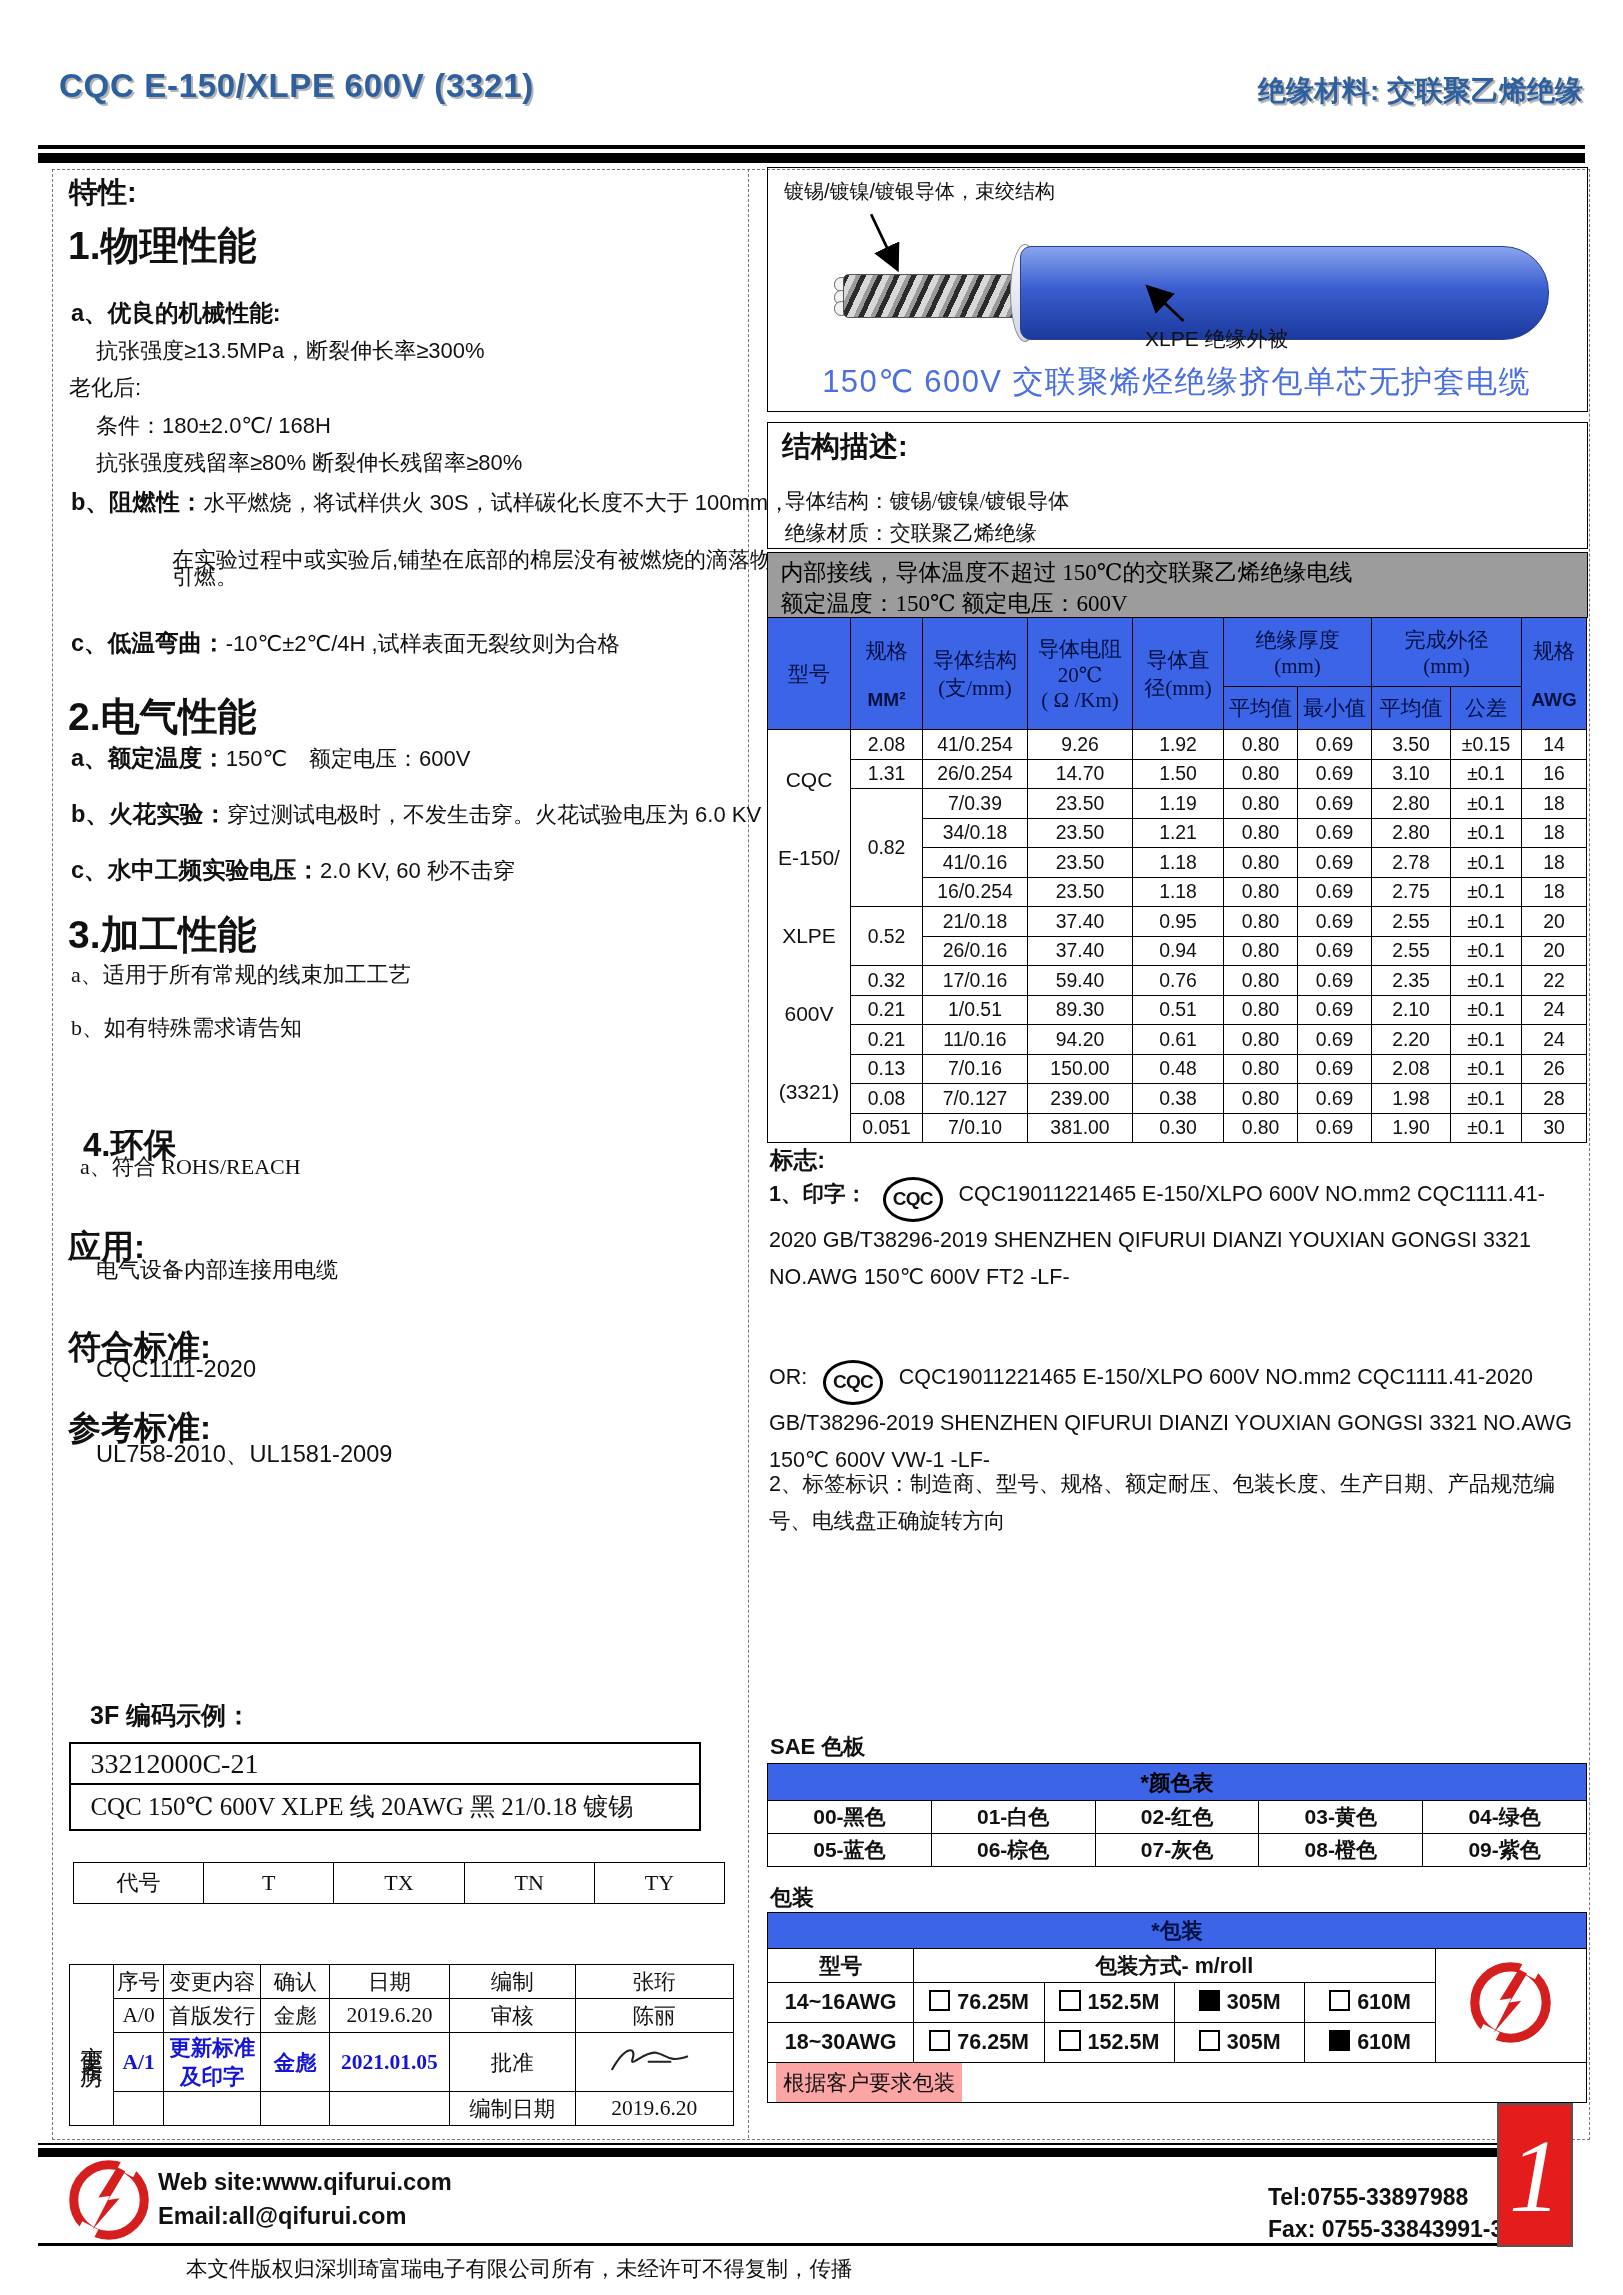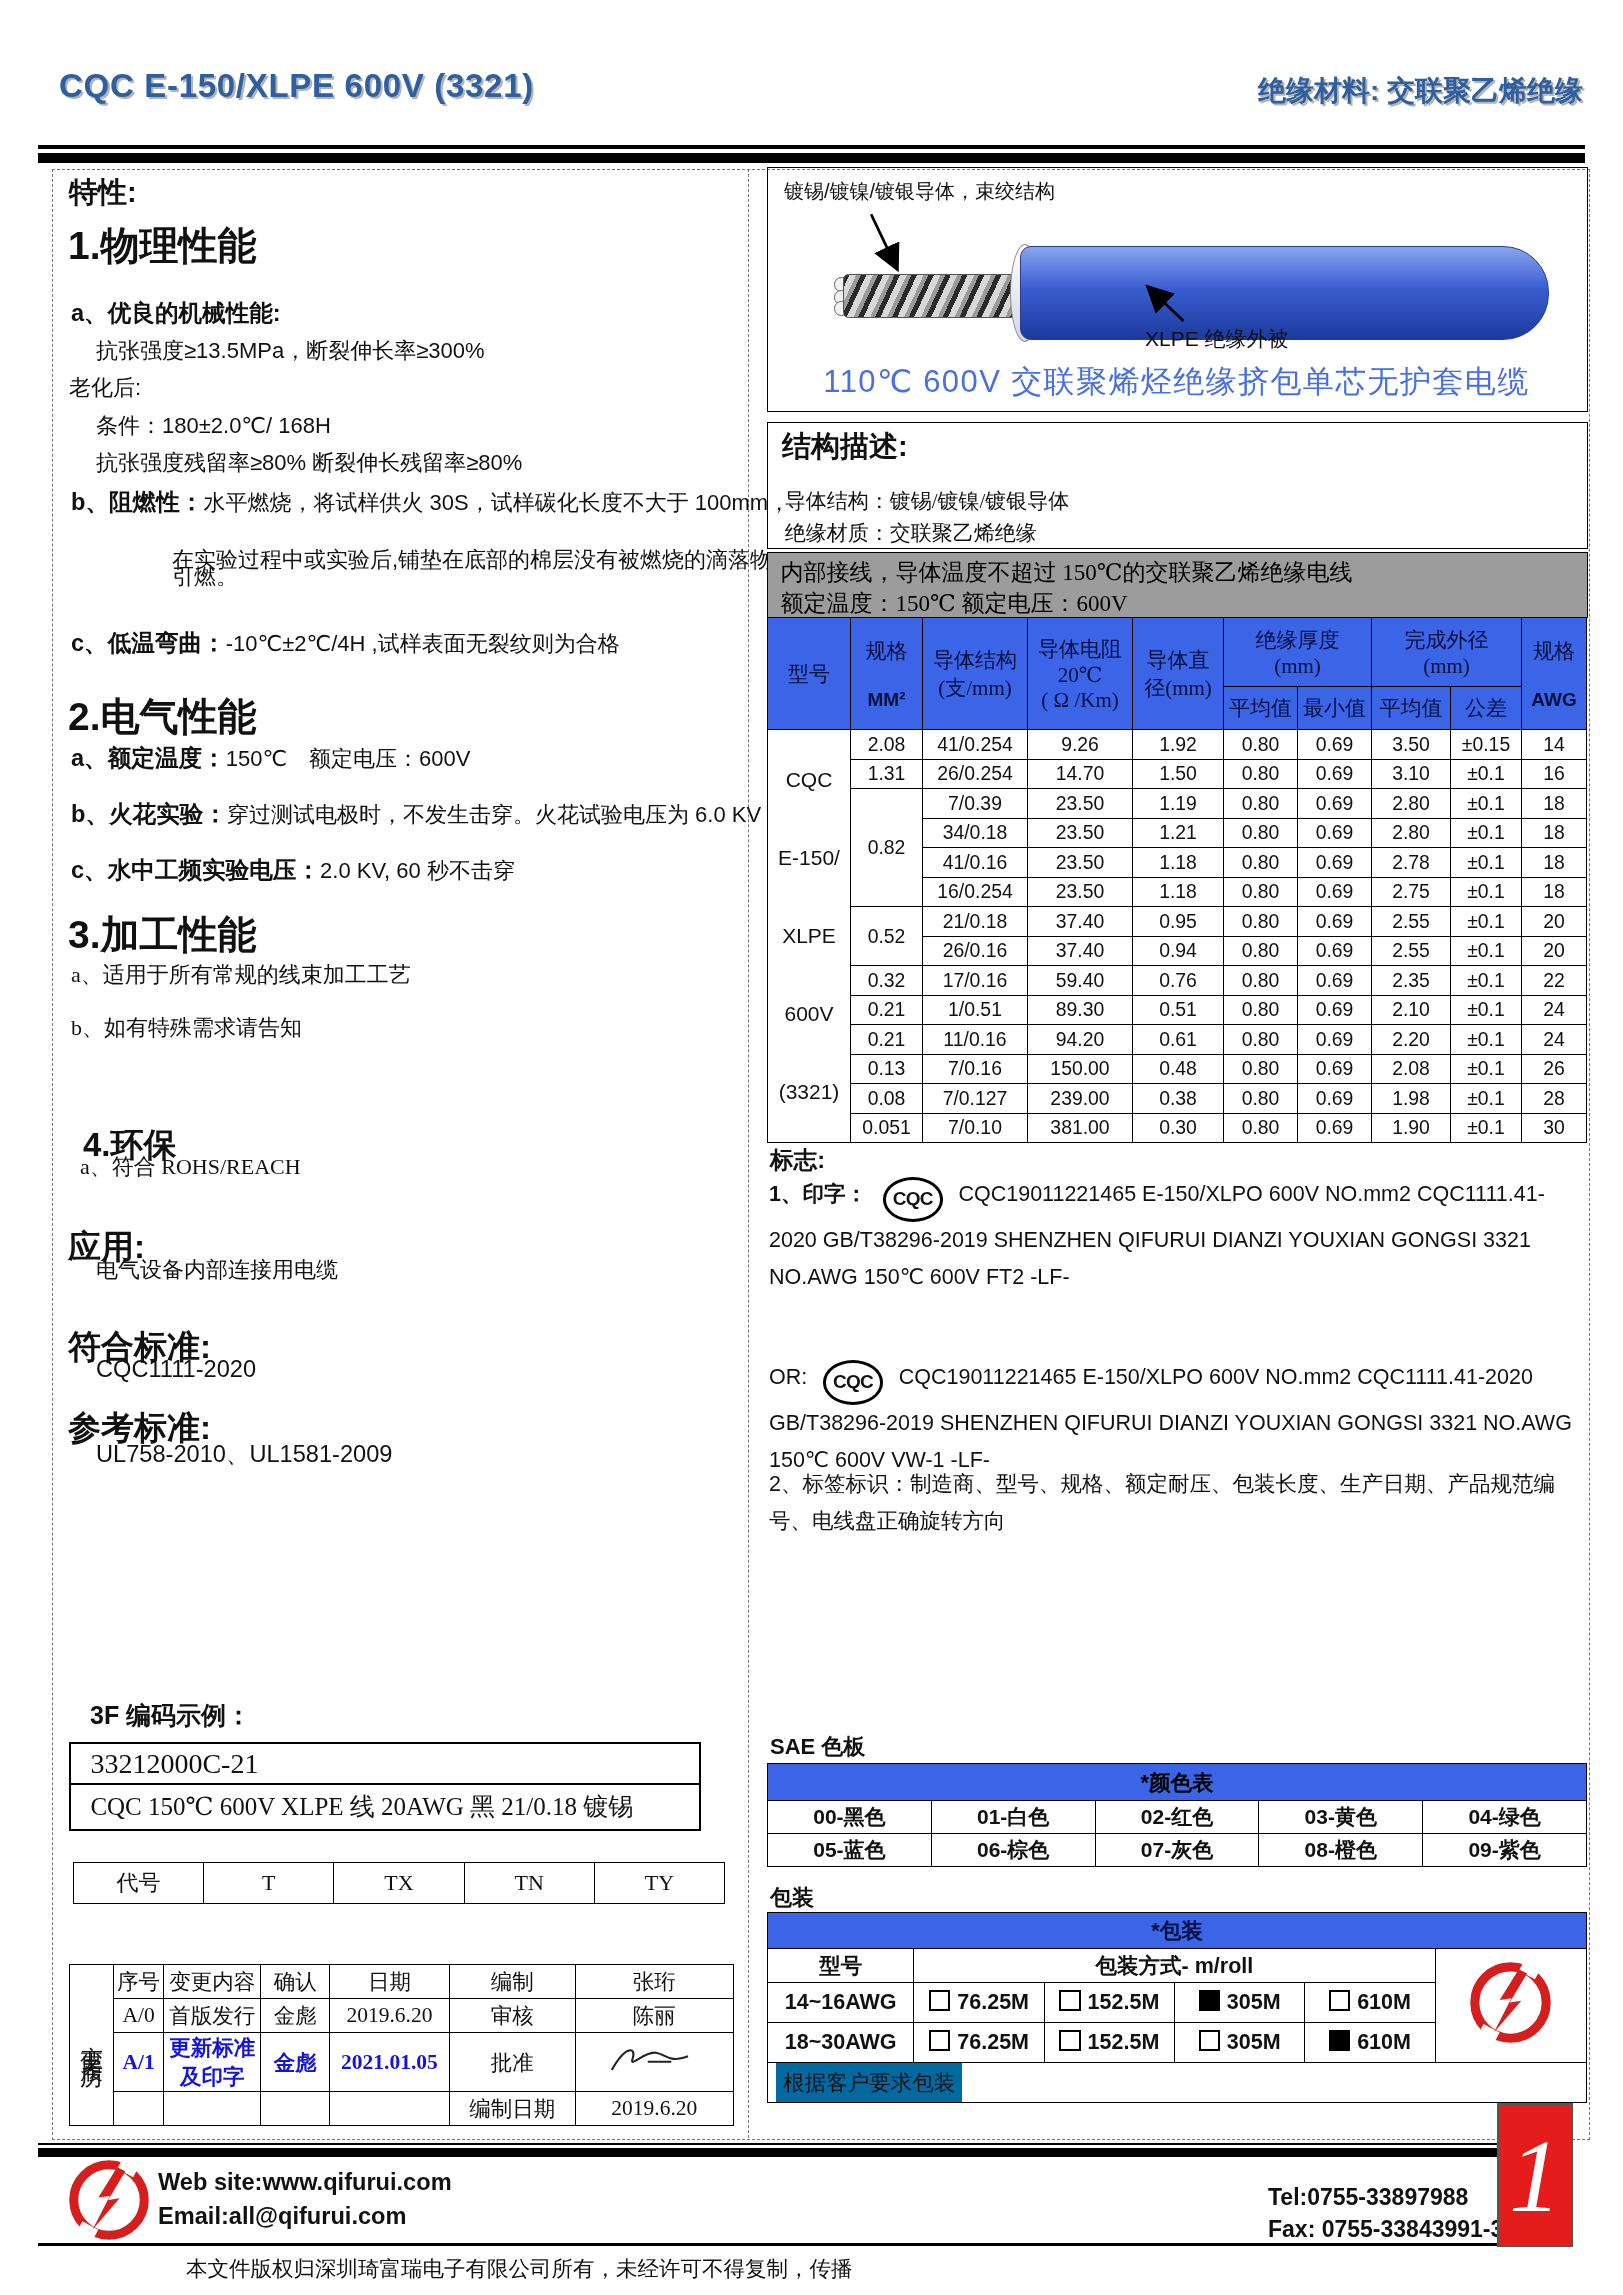--- a/index.html
+++ b/index.html
@@ -95,21 +95,21 @@
 
   
   .subhead{font-size:22px;font-weight:bold;text-align:right;}
   .ctable{left:767px;top:1763px;width:820px;}
   .ctable th{background:#3c64e6;color:#000000;height:36px;font-size:21.5px;}
   .ctable td{height:32px;font-size:21px;font-weight:600;}
   .ptable{left:767px;top:1912px;width:820px;}
   .ptable th{background:#3c64e6;color:#001040;height:35px;font-size:21.5px;}
   .ptable td{font-size:21.5px;font-weight:bold;height:33px;}
   .ptable .note{text-align:left;font-weight:normal;height:39px;}
-  .ptable .note span{background:#0369a1;padding:8px 7px;margin-left:8.3px;font-size:21.5px;
+  .ptable .note span{background:#fca5a5;padding:8px 7px;margin-left:8.3px;font-size:21.5px;
      font-family:"Liberation Serif","DejaVu Serif",serif;}
   .cb{display:inline-block;width:17.3px;height:17.3px;border:2.1px solid #000;margin-right:7px;
       vertical-align:-2.1px;position:relative;background:#fff;}
   .cb.filled{background:#000;}
   .cb.checked::after{content:"✓";position:absolute;left:-0.7px;top:-7px;font-size:25px;font-weight:bold;color:#000;}
 
   
   .f-thin1{left:38px;width:1460px;top:2143px;height:2.1px;background:#000;}
   .f-thick{left:38px;width:1460px;top:2148px;height:9px;background:#000;}
   .f-thin2{left:38px;width:1460px;top:2243px;height:2.8px;background:#000;}
@@ -268,21 +268,21 @@
     <defs>
       <marker id="ah" markerWidth="12" markerHeight="12" refX="9" refY="5" orient="auto">
         <path d="M0,0 L10,5 L0,10 Z" fill="#000"></path>
       </marker>
     </defs>
     <line x1="150" y1="68" x2="188" y2="148" stroke="#000" stroke-width="4" marker-end="url(#ah)"></line>
     <line x1="600" y1="222" x2="548" y2="172" stroke="#000" stroke-width="4" marker-end="url(#ah)"></line>
   </svg>
 
   <div class="abs xlpe-label">XLPE 绝缘外被</div>
-  <div class="abs cable-title">110℃  600V 交联聚烯烃绝缘挤包单芯无护套电缆</div>
+  <div class="abs cable-title">150℃  600V 交联聚烯烃绝缘挤包单芯无护套电缆</div>
 
   <div class="abs structbox">
     <div class="sh">结构描述:</div>
     <div class="s1">导体结构：镀锡/镀镍/镀银导体</div>
     <div class="s2">绝缘材质：交联聚乙烯绝缘</div>
   </div>
 
   <div class="abs banner">
     <div style="top:3.5px;">内部接线，导体温度不超过 150℃的交联聚乙烯绝缘电线</div>
     <div style="top:35px;">额定温度：150℃  额定电压：600V</div>

